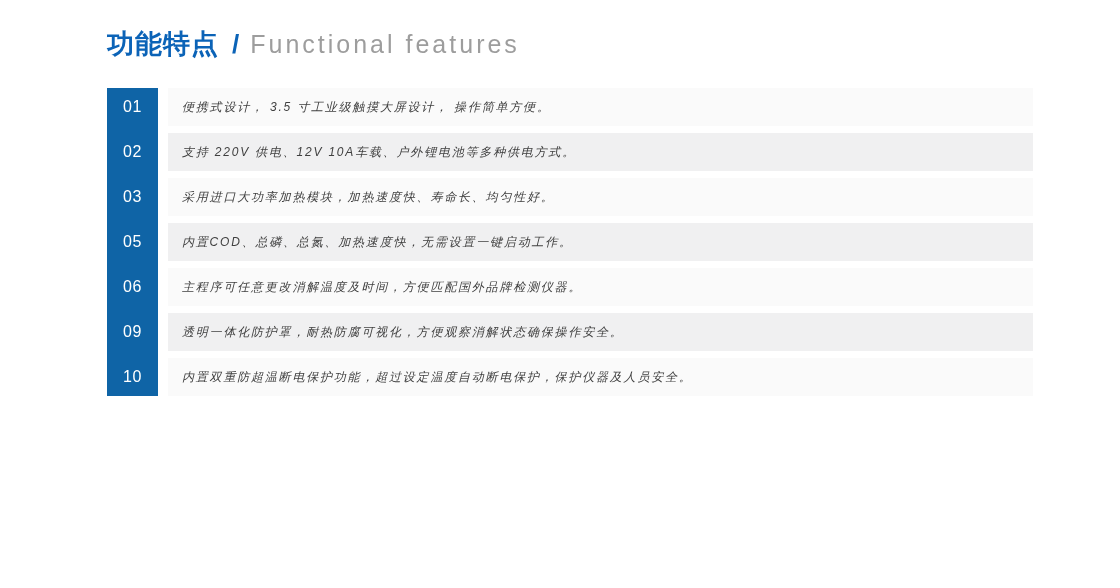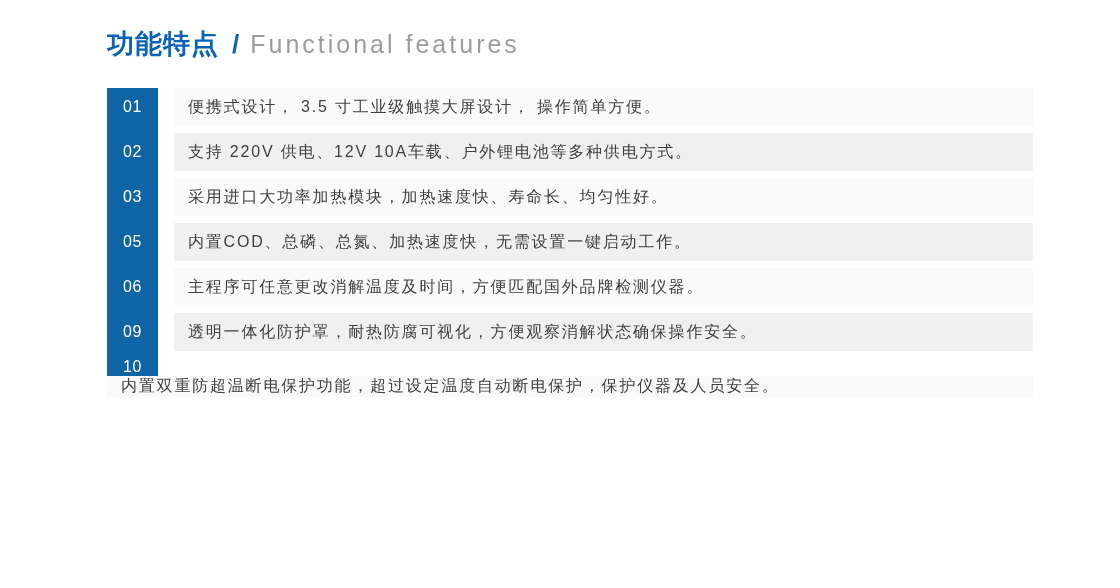--- a/index.html
+++ b/index.html
@@ -62,40 +62,41 @@
     width: 51px;
     background: var(--accent-blue);
   }
   .feature-row {
     position: relative;
     display: flex;
     align-items: stretch;
     height: 38px;
     margin-bottom: 7px;
   }
-  .feature-row:last-child { margin-bottom: 0; flex-direction: column; }
+  .feature-row:last-child { margin-bottom: 0; }
   .feature-num {
     width: 51px;
     flex: none;
     display: flex;
     align-items: center;
     justify-content: center;
     color: #ffffff;
     font-size: 16px;
     letter-spacing: 0.5px;
-    margin-right: 16px;
+    margin-right: 10px;
   }
   .feature-bar {
     flex: 1;
     display: flex;
     align-items: center;
     padding-left: 14px;
-    font-size: 16px;
+    font-size: 12px;
     letter-spacing: 1.8px;
     color: var(--text-gray);
+    font-style: italic;
   }
   .feature-row:nth-child(odd) .feature-bar { background: var(--row-odd); }
   .feature-row:nth-child(even) .feature-bar { background: var(--row-even); }
 </style>
 </head>
 <body>
 
 <div class="page">
 
   <div class="header">

